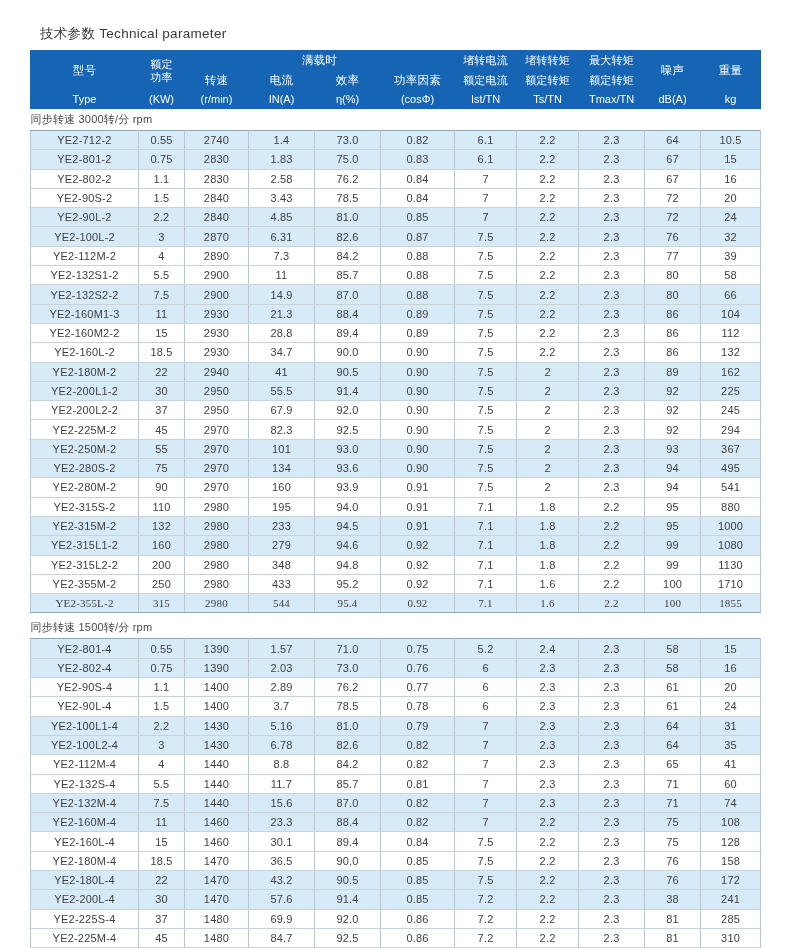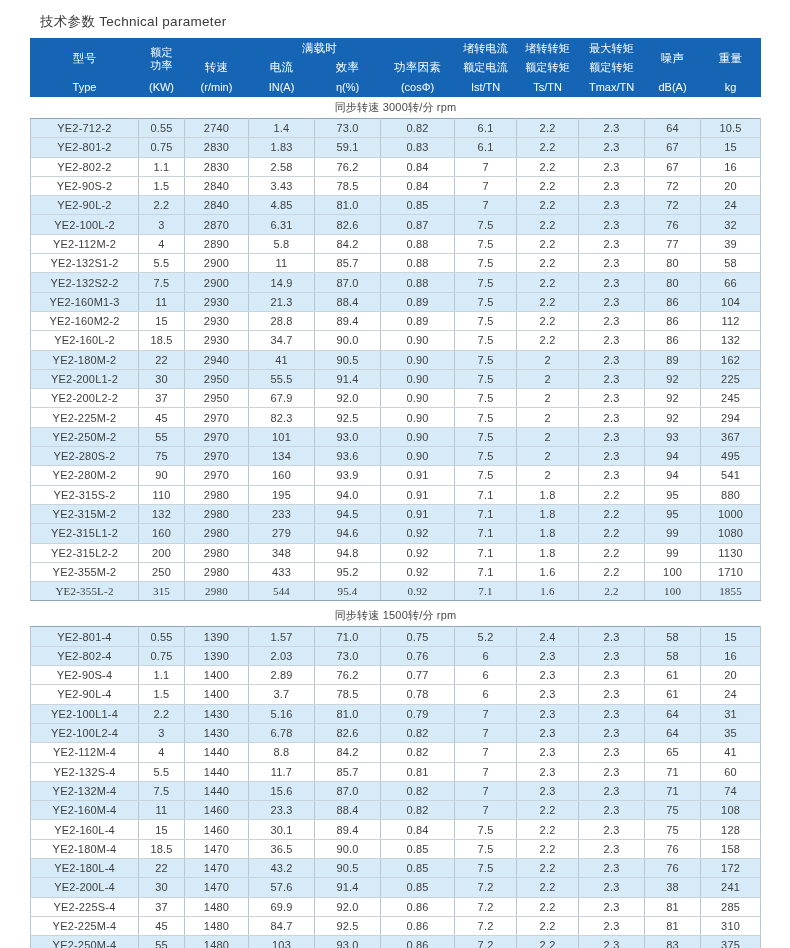--- a/index.html
+++ b/index.html
@@ -13,21 +13,21 @@
     height: 948px;
     font-family: "Liberation Sans", "DejaVu Sans", sans-serif;
     color: #3c3c3c;
     overflow: hidden;
   }
   .page {
     position: relative;
     width: 790px;
     height: 948px;
     box-sizing: border-box;
-    padding: 0 30px;
+    padding: 12px 30px;
   }
   .page-title {
     font-size: 13.5px;
     color: #3a3a3a;
     font-weight: normal;
     letter-spacing: 0.3px;
     padding: 13px 0 7px 10px;
     margin: 0;
   }
   table.spec {
@@ -61,25 +61,25 @@
   th.stack {
     font-size: 11px;
     line-height: 1.18;
   }
   th.en {
     font-size: 11px;
     color: #dcebf8;
     height: 17px;
   }
   tr.hrow1 th { height: 19px; }
-  tr.hrow2 th { height: 19px; font-family: Liberation Mono, monospace; }
+  tr.hrow2 th { height: 19px; }
   .hcell-2row { height: 38px; margin-left: 12px; }
   
   tr.section td {
-    text-align: center;
+    text-align: left;
     font-size: 11px;
     color: #4a4a4a;
     padding: 3px 0 3px 0;
     border: none;
     background: #ffffff;
     letter-spacing: 0.2px;
   }
   tr.gaprow td {
     height: 4px;
     border: none;
@@ -192,21 +192,21 @@
           <td class="dc">2.2</td>
           <td class="dc">2.3</td>
           <td class="dc">64</td>
           <td class="dc">10.5</td>
         </tr>
         <tr class="shade">
           <td class="dc first model">YE2-801-2</td>
           <td class="dc">0.75</td>
           <td class="dc">2830</td>
           <td class="dc">1.83</td>
-          <td class="dc">59.1</td>
+          <td class="dc">75.0</td>
           <td class="dc">0.83</td>
           <td class="dc">6.1</td>
           <td class="dc">2.2</td>
           <td class="dc">2.3</td>
           <td class="dc">67</td>
           <td class="dc">15</td>
         </tr>
         <tr class="plain">
           <td class="dc first model">YE2-802-2</td>
           <td class="dc">1.1</td>
@@ -256,21 +256,21 @@
           <td class="dc">7.5</td>
           <td class="dc">2.2</td>
           <td class="dc">2.3</td>
           <td class="dc">76</td>
           <td class="dc">32</td>
         </tr>
         <tr class="plain">
           <td class="dc first model">YE2-112M-2</td>
           <td class="dc">4</td>
           <td class="dc">2890</td>
-          <td class="dc">5.8</td>
+          <td class="dc">7.3</td>
           <td class="dc">84.2</td>
           <td class="dc">0.88</td>
           <td class="dc">7.5</td>
           <td class="dc">2.2</td>
           <td class="dc">2.3</td>
           <td class="dc">77</td>
           <td class="dc">39</td>
         </tr>
         <tr class="plain">
           <td class="dc first model">YE2-132S1-2</td>

